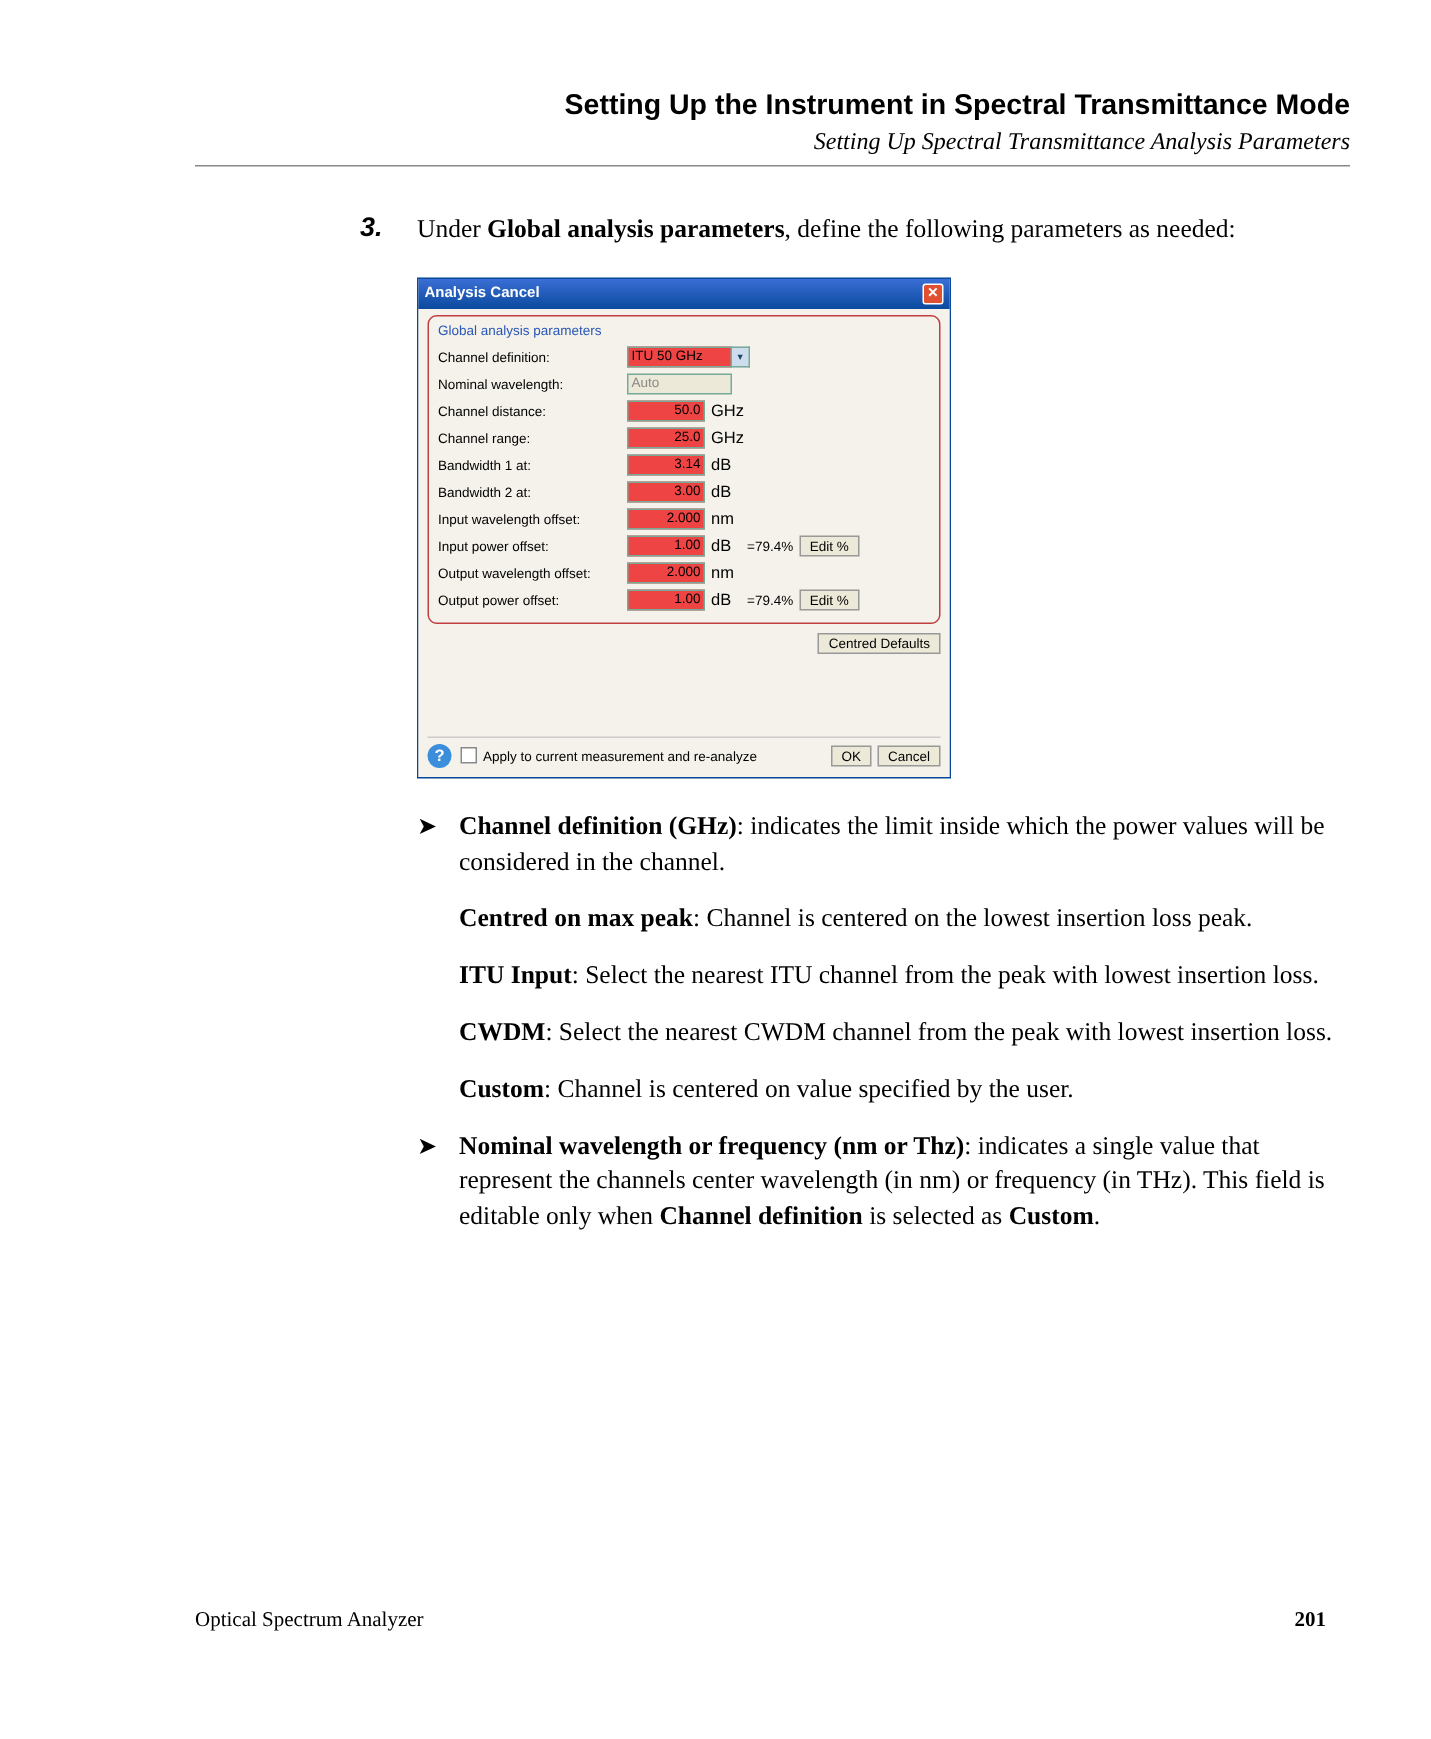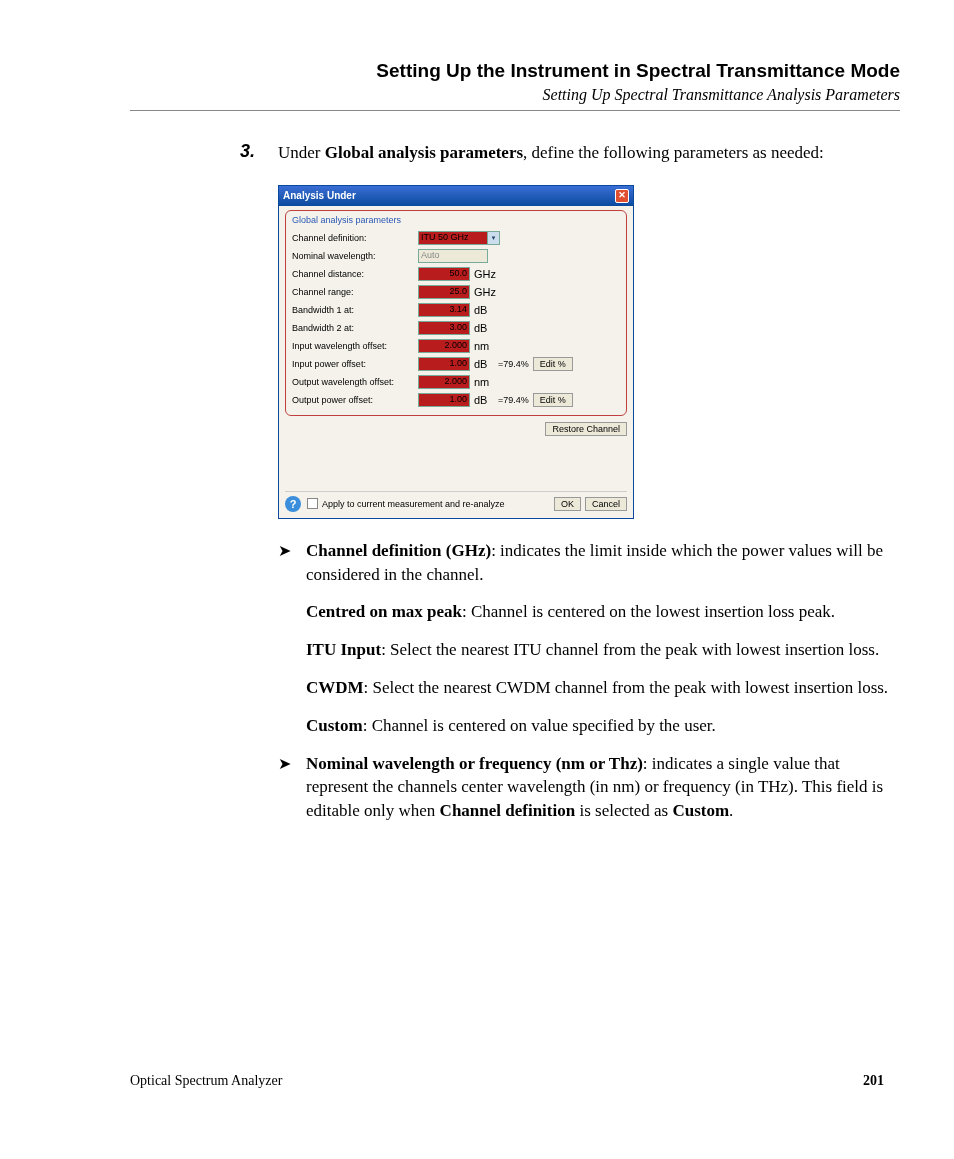--- a/index.html
+++ b/index.html
@@ -17,21 +17,21 @@
   .dlg-close { width: 14px; height: 14px; background: #e05030; border: 1px solid #fff; border-radius: 2px; color: #fff; display: flex; align-items: center; justify-content: center; font-size: 9px; line-height: 1; }
   .dlg-body { padding: 4px 6px 6px 6px; background: #f4f2ea; }
   .tabs { display: flex; gap: 0; margin-bottom: 4px; }
   .tab { padding: 3px 6px; border: 1px solid #999; border-bottom: none; font-size: 9px; }
   .tab.active { background: #ffd24a; border-bottom: 2px solid #c00; }
   .tab.inactive { background: #2a58b5; color: #fff; }
   .groupbox { border: 1px solid #c04040; border-radius: 6px; padding: 4px 6px 6px 6px; margin-bottom: 6px; position: relative; background: #f4f2ea; }
   .group-title { color: #2a58b5; font-size: 9px; margin-bottom: 4px; }
   .row { display: flex; align-items: center; height: 18px; }
   .lab { width: 126px; font-size: 9px; }
-  .inp { height: 14px; border: 1px solid #7a9; background: #b91c1c; font-size: 9px; text-align: right; padding: 0 2px; }
+  .inp { height: 14px; border: 1px solid #7a9; background: #ef4444; font-size: 9px; text-align: right; padding: 0 2px; }
   .inp.wide { width: 70px; text-align: left; }
   .inp.auto { width: 70px; background: #ece9d8; color: #888; text-align: left; }
   .inp.num { width: 52px; }
   .unit { font-size: 11px; margin-left: 4px; min-width: 20px; }
   .pct { font-size: 9px; margin-left: 4px; }
   .btn { border: 1px solid #999; background: #ece9d8; font-size: 9px; padding: 1px 6px; margin-left: 4px; }
   .sel-arrow { width: 12px; height: 14px; background: #cde; border: 1px solid #7a9; border-left: none; display: inline-flex; align-items: center; justify-content: center; font-size: 7px; color: #246; }
   .restore-row { text-align: right; margin-top: 2px; }
   .spacer { height: 55px; }
   .dlg-footer { display: flex; align-items: center; border-top: 1px solid #ccc; padding-top: 4px; }
@@ -56,21 +56,21 @@
 
   <div class="step">
     <div class="step-num">3.</div>
     <div class="step-body">
       <span>Under </span><b>Global analysis parameters</b><span>, define the following parameters as needed:</span>
     </div>
   </div>
 
   <div class="dialog">
     <div class="dlg-titlebar">
-      <span class="title">Analysis Under</span>
+      <span class="title">Analysis Cancel</span>
       <span class="dlg-close">✕</span>
     </div>
     <div class="dlg-body">
       <div class="groupbox">
         <div class="group-title">Global analysis parameters</div>
 
         <div class="row">
           <div class="lab">Channel definition:</div>
           <div class="inp wide">ITU 50 GHz</div>
             <div class="sel-arrow">▾</div>
@@ -118,21 +118,21 @@
         </div>
         <div class="row">
           <div class="lab">Output power offset:</div>
           <div class="inp num">1.00</div>
           <div class="unit">dB</div>
           <div class="pct">=79.4%</div>
           <button class="btn">Edit %</button>
         </div>
       </div>
       <div class="restore-row">
-        <button class="btn">Restore Channel</button>
+        <button class="btn">Centred Defaults</button>
       </div>
       <div class="spacer"></div>
       <div class="dlg-footer">
         <div class="help-icon">?</div>
         <div class="chk"></div>
         <div class="footer-text">Apply to current measurement and re-analyze</div>
         <button class="btn">OK</button>
         <button class="btn">Cancel</button>
       </div>
     </div>

